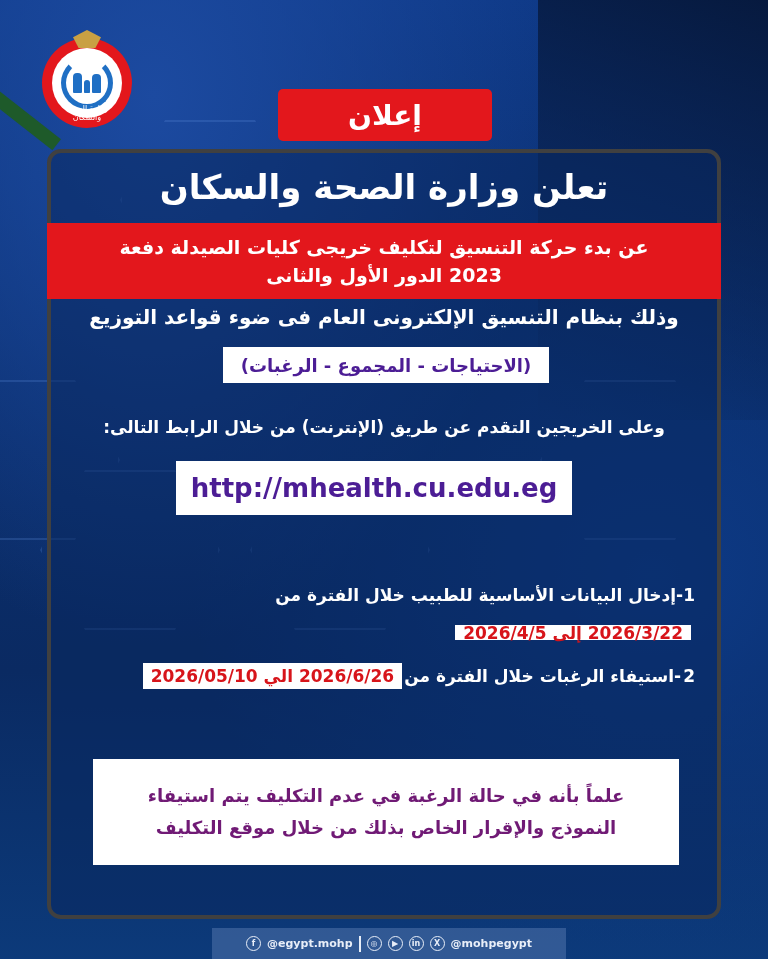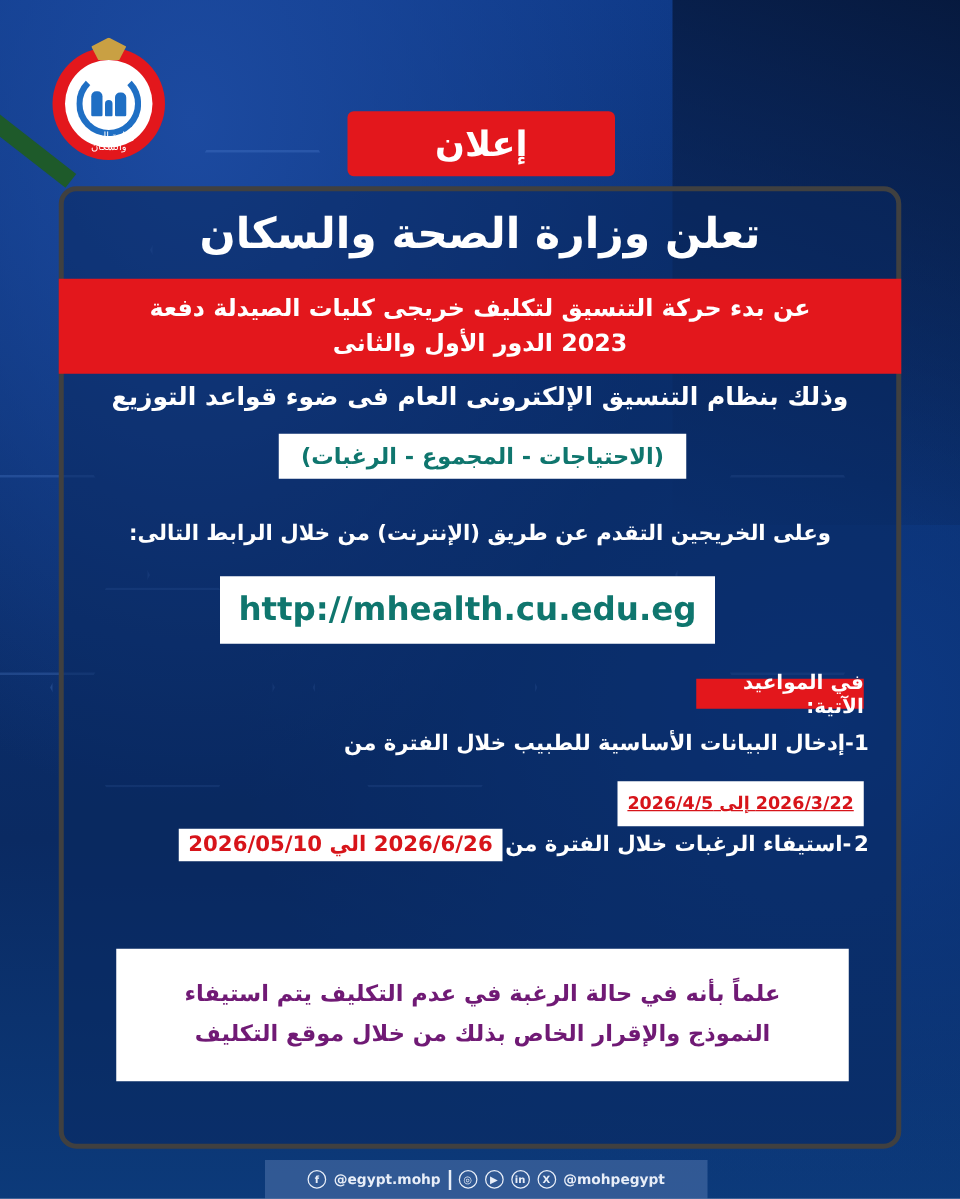--- a/index.html
+++ b/index.html
@@ -78,21 +78,21 @@
       position: absolute; left: -4px; right: -4px; top: 70px; height: 76px;
       background: #e3171c;
       display: flex; flex-direction: column; align-items: center; justify-content: center;
       direction: rtl; font-weight: bold; font-size: 19px; line-height: 28px; color: #fff;
     }
     .line-white {
       position: absolute; left: 0; right: 0; text-align: center;
       font-weight: bold; color: #fff; direction: rtl;
     }
     .white-box {
-      position: absolute; background: #fff; color: #0f766e; font-weight: bold;
+      position: absolute; background: #fff; color: #4c1d95; font-weight: bold;
       display: flex; align-items: center; justify-content: center; direction: rtl;
     }
     .pill-red {
       position: absolute; background: #e3171c; color: #fff; font-weight: bold;
       display: flex; align-items: center; justify-content: center; direction: rtl;
     }
     .item-line {
       position: absolute; color: #fff; font-weight: bold; direction: rtl; text-align: right;
       display: flex; align-items: center;
     }
@@ -158,28 +158,27 @@
   </div>
 
   <div class="line-white" style="top:152px; font-size:20px;">وذلك بنظام التنسيق الإلكترونى العام فى ضوء قواعد التوزيع</div>
 
   <div class="white-box" style="left:172px; top:194px; width:326px; height:36px; font-size:18px;">(الاحتياجات - المجموع - الرغبات)</div>
 
   <div class="line-white" style="top:264px; font-size:17px;">وعلى الخريجين التقدم عن طريق (الإنترنت) من خلال الرابط التالى:</div>
 
   <div class="white-box" style="left:125px; top:308px; width:396px; height:54px; font-size:26px; direction:ltr;">http://mhealth.cu.edu.eg</div>
 
-  <div class="pill-red" style="right:26px; top:390px; width:134px; height:24px; font-size:16px;">في المواعيد الآتية:</div>
 
   <div class="item-line" style="right:22px; top:432px; font-size:17px;">
     <span>1</span>
     <span>-إدخال البيانات الأساسية للطبيب خلال الفترة من</span>
   </div>
   <div class="item-line" style="right:26px; top:472px;">
-    <span class="date-box" style="height:36px; font-size:14px;text-decoration:underline;">2026/3/22 إلى 2026/4/5</span>
+    <span class="date-box" style="height:15px; font-size:17px;">2026/3/22 إلى 2026/4/5</span>
   </div>
 
   <div class="item-line" style="right:22px; top:510px; font-size:17px; gap:2px;">
     <span>2</span>
     <span>-استيفاء الرغبات خلال الفترة من</span>
     <span class="date-box" style="height:26px; font-size:17px;">2026/6/26 الي 2026/05/10</span>
   </div>
 
   <div class="note-box">
     <div>علماً بأنه في حالة الرغبة في عدم التكليف يتم استيفاء</div>

